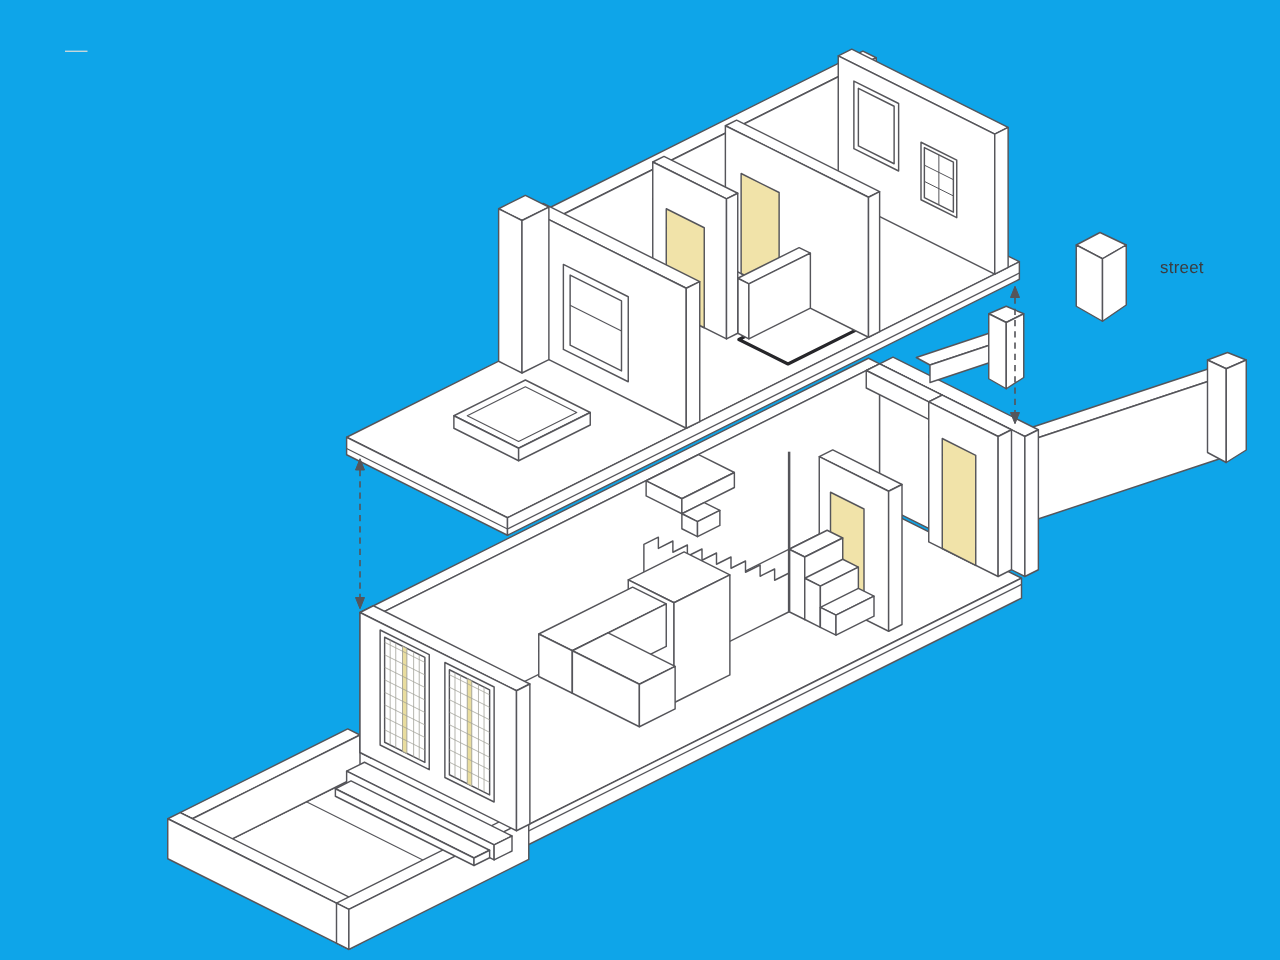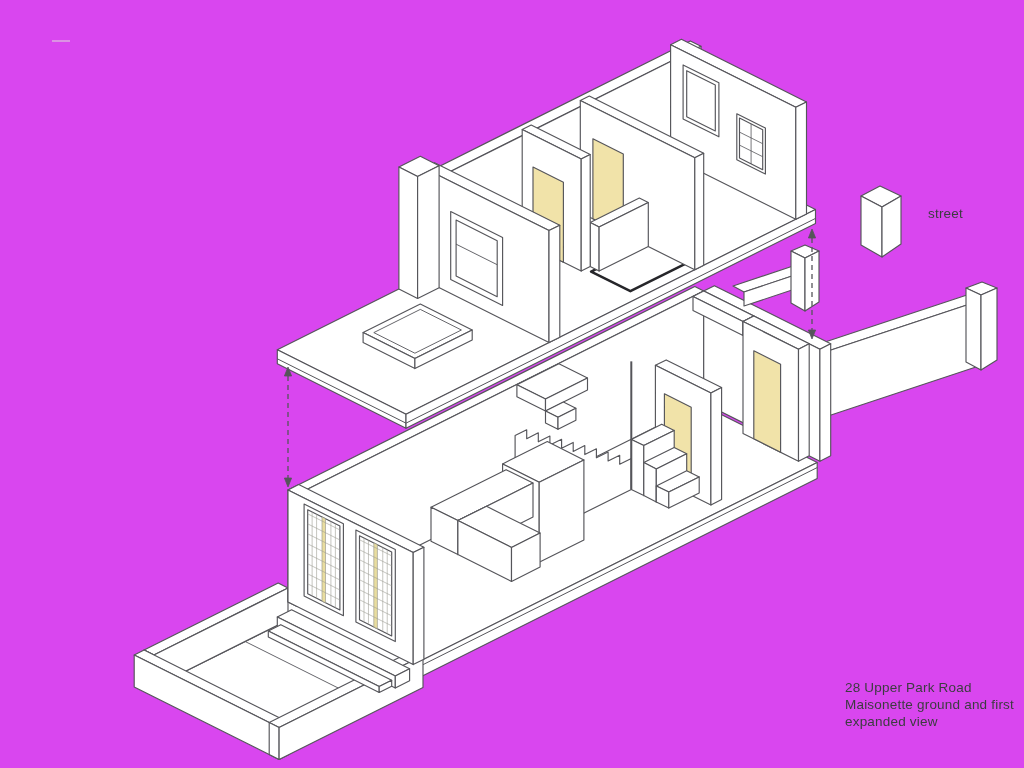--- a/index.html
+++ b/index.html
@@ -1,18 +1,18 @@
 <!DOCTYPE html>
 <html><head>
 <meta charset="utf-8">
 <style>
   html,body{margin:0;padding:0;}
   .page{
     position:relative;width:1024px;height:768px;overflow:hidden;
-    background:#d946ef;
+    background:#0ea5e9;
     font-family:"Liberation Sans", sans-serif;
   }
   svg{position:absolute;left:0;top:0;}
   .lbl{
     position:absolute;
     font-size:13.5px;line-height:1.26;color:#3c3c40;letter-spacing:.2px;
   }
   .caption{white-space:nowrap;}
 </style>
 </head>
@@ -203,18 +203,13 @@
         <path d="M288.0,487.0L284.4,478.0L291.6,478.0Z" fill="#55555a" stroke="#55555a" stroke-width="0.8" stroke-linejoin="round"></path>
         <line x1="812" y1="238" x2="812" y2="330" stroke="#55555a" stroke-width="1.3" stroke-dasharray="5 4"></line>
         <path d="M812.0,229.0L808.4,238.0L815.6,238.0Z" fill="#55555a" stroke="#55555a" stroke-width="0.8" stroke-linejoin="round"></path>
         <path d="M812.0,339.0L808.4,330.0L815.6,330.0Z" fill="#55555a" stroke="#55555a" stroke-width="0.8" stroke-linejoin="round"></path>
         <line x1="52" y1="41" x2="70" y2="41" stroke="#dedeD8" stroke-width="1"></line>
       </g>
   </svg>
 
   <div class="lbl" style="left:928px;top:205px;">street</div>
 
-  <div class="lbl caption" style="left:845px;top:679px;">
-    <div>28 Upper Park Road</div>
-    <div>Maisonette ground and first</div>
-    <div>expanded view</div>
-  </div>
 </div>
 
 </body></html>

